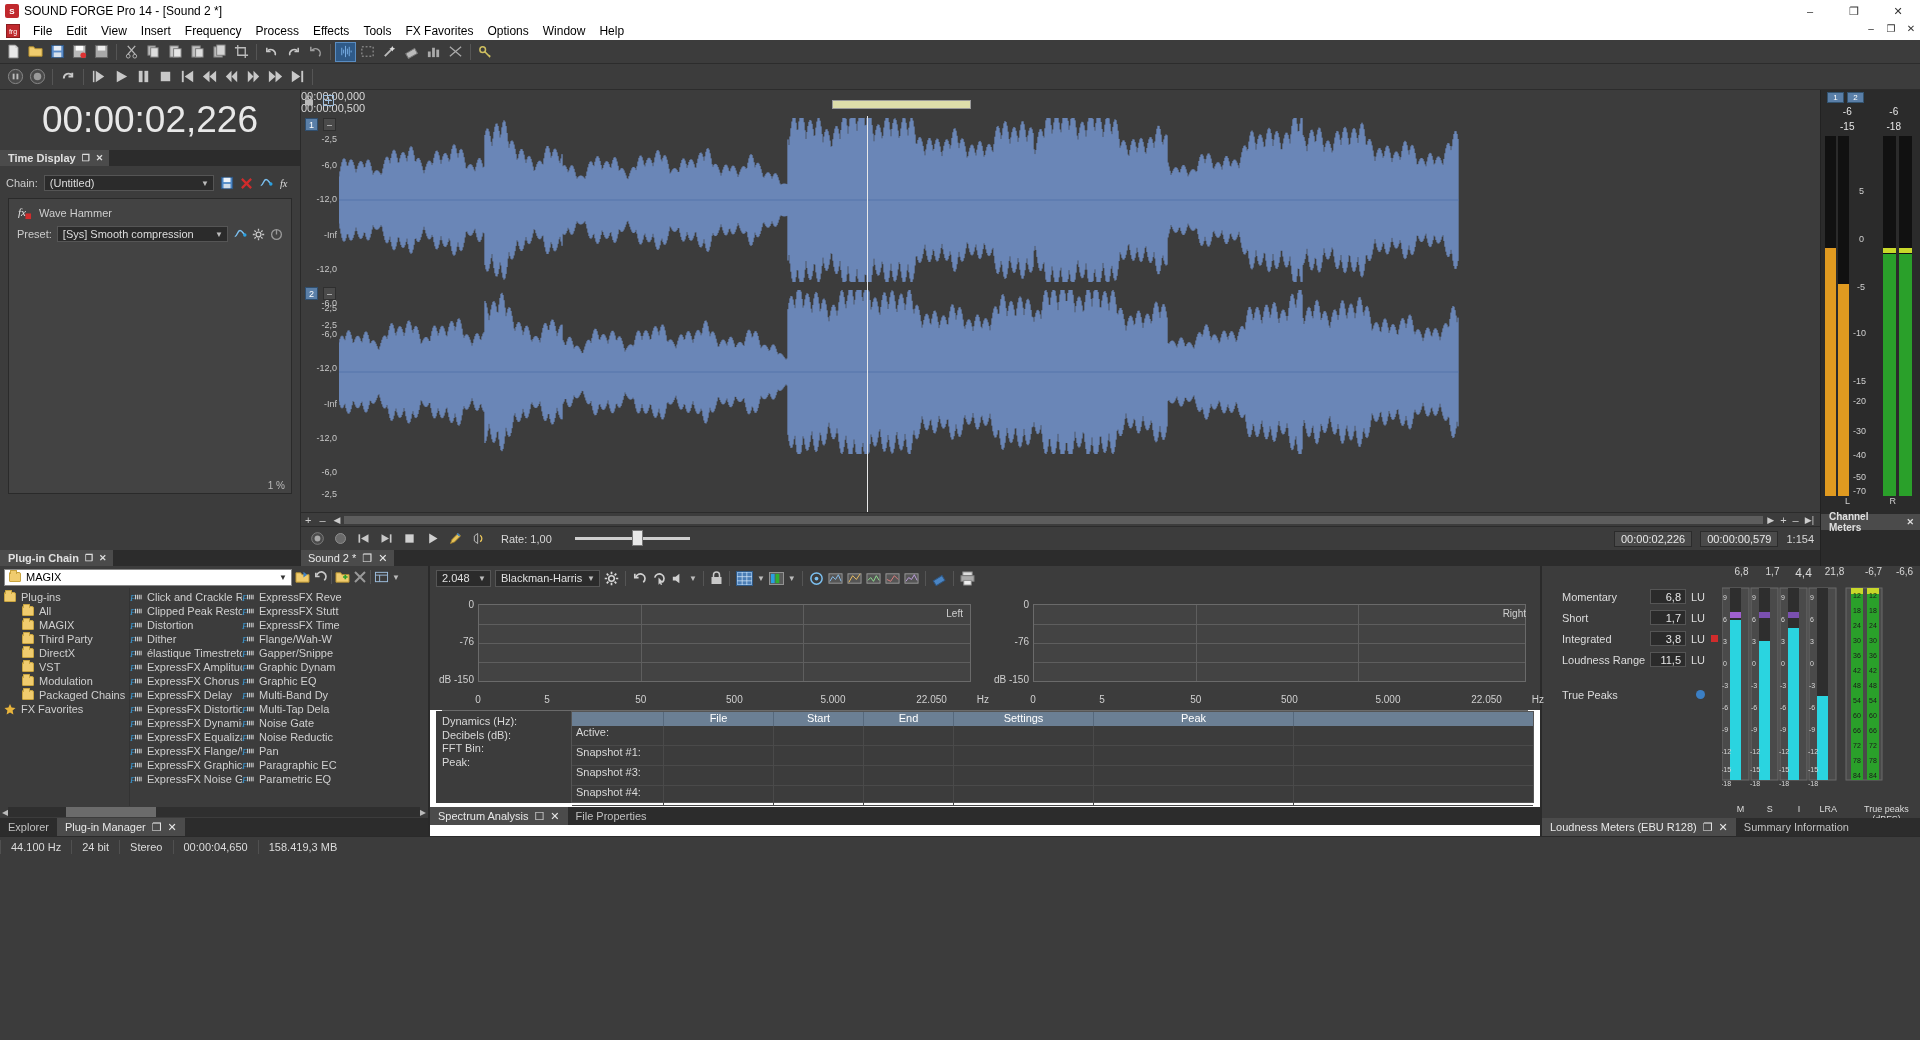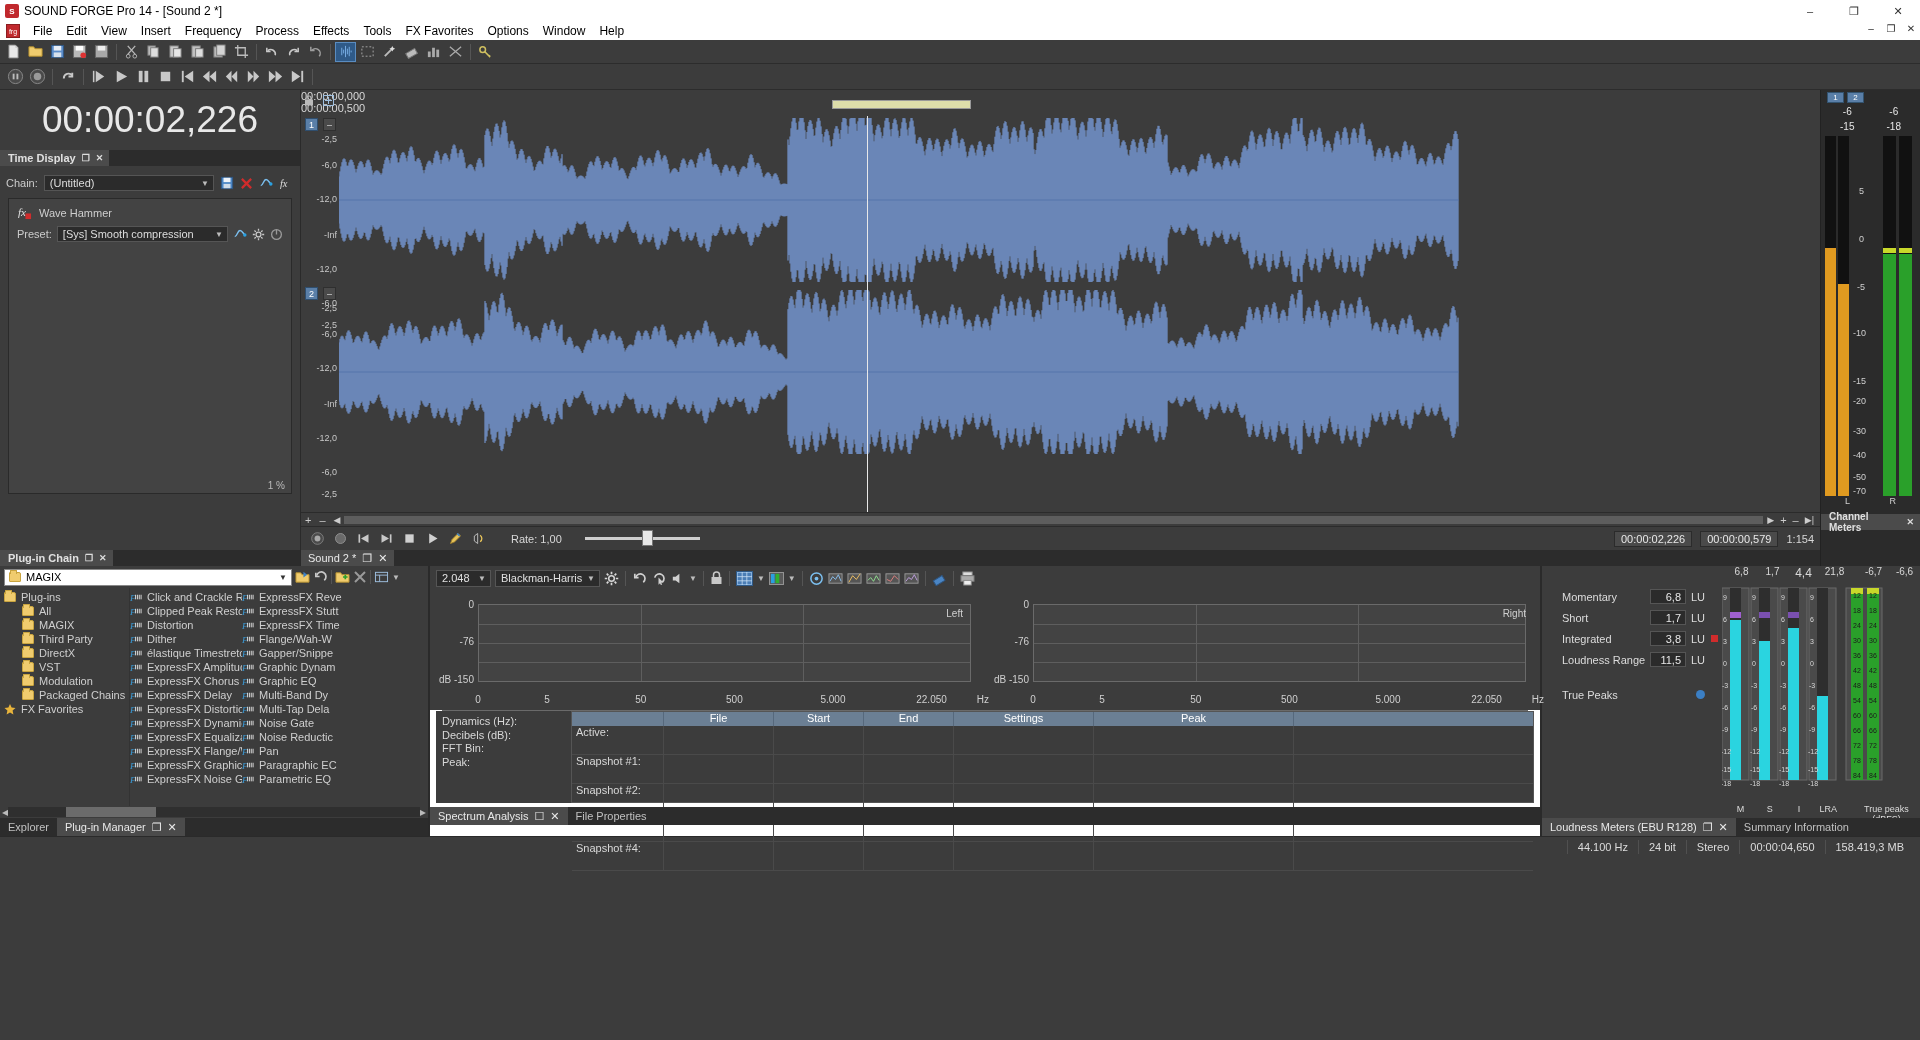--- a/index.html
+++ b/index.html
@@ -72,21 +72,21 @@
   .cursorline { position:absolute; top:0; bottom:0; width:1px; background:#e8e8e8;}
   .chnum { position:absolute; left:4px; width:13px; height:13px; background:#5a7fa8; color:#fff; font-size:9px;
            display:flex; align-items:center; justify-content:center; border:1px solid #2f4e6e;}
   .chmin { position:absolute; left:22px; width:13px; height:13px; background:#4a4a4a; color:#ddd; font-size:9px;
            display:flex; align-items:center; justify-content:center; border:1px solid #2f2f2f;}
 
   .wf-scroll { height:14px; background:#3c3c3c; display:flex; align-items:center; position:relative;
                border-top:1px solid #2b2b2b;}
   .wf-transport { height:24px; background:#3c3c3c; display:flex; align-items:center; gap:3px; padding-left:6px;
                   position:relative; border-top:1px solid #2b2b2b;}
-  .ratelbl { font-size:11px; color:#d8d8d8; margin-left:20px;text-align:center;}
+  .ratelbl { font-size:11px; color:#d8d8d8; margin-left:10px;text-align:center;}
   .slider { width:115px; height:3px; background:#cfcfcf; position:relative; margin-left:20px;}
   .slider .knob { position:absolute; width:11px; height:16px; background:#e8e8e8; border:1px solid #777; top:-7px; }
   .tcbox { background:#4a4a4a; border:1px solid #2b2b2b; font-size:11px; color:#e8e8e8; padding:1px 6px;}
   .tabstrip { height:16px; background:#2c2c2c; display:flex; align-items:center;}
   .tabstrip .tab { background:#4b4b4b; padding:1px 7px; height:16px; display:flex; align-items:center; gap:6px;
                    font-size:11px; color:#e8e8e8;}
 
   
   .cm-head { height:14px; display:flex; gap:3px; padding:2px 0 0 6px;}
   .cm-head div { width:17px; height:11px; background:#5a7fa8; color:#fff; font-size:8px; display:flex;
@@ -134,37 +134,37 @@
   .gl-h { position:absolute; left:0; right:0; height:1px; background:#5e5e5e;}
   .gl-v { position:absolute; top:0; bottom:0; width:1px; background:#5e5e5e;}
   .sp-ylbl { position:absolute; font-size:10px; color:#d0d0d0; text-align:right;}
   .sp-xlbl { position:absolute; font-size:10px; color:#d0d0d0; text-align:center; transform:translateX(-50%);}
   .sp-side { position:absolute; font-size:10px; color:#d0d0d0;}
   .sp-info { display:flex; gap:0px; padding:0 6px 4px 6px; height:96px;}
   .sp-readout { width:135px; background:#3c3c3c; padding:4px 4px 0 6px; font-size:11px; color:#d8d8d8; line-height:13.5px;}
   .sp-table { flex:1; background:#3c3c3c; border:1px solid #555;}
   .sp-thead { display:flex; background:#6b7f94; color:#fff; font-size:11px; height:14px;}
   .sp-thead div { text-align:center; border-right:1px solid #56687c;}
-  .sp-trow { display:flex; font-size:11px; color:#d8d8d8; height:29px; border-bottom:1px solid #4a4a4a;}
+  .sp-trow { display:flex; font-size:11px; color:#d8d8d8; height:20px; border-bottom:1px solid #4a4a4a;}
   .sp-trow div { border-right:1px solid #4a4a4a; padding-left:4px;}
 
   
   .ld-body { flex:1; display:flex; padding:6px 0 0 0;}
   .ld-left { width:180px; padding-left:20px;}
   .ldrow { display:flex; align-items:center; height:21px; font-size:11px; color:#dcdcdc;}
   .ldrow .lab { width:88px;}
   .ldrow .val { width:36px; height:15px; background:#2b2b2b; border:1px solid #555; font-size:11px;
                 color:#e8e8e8; text-align:right; padding-right:4px; display:flex; align-items:center; justify-content:flex-end;}
   .ldrow .unit { margin-left:5px; color:#dcdcdc;}
   .ld-meters { flex:1; display:flex; gap:2px; padding-right:6px;}
   .meterlbl { font-size:9px; color:#dcdcdc; text-align:center;}
 
   
   .statusbar { height:20px; background:#3c3c3c; border-top:1px solid #2a2a2a; display:flex; align-items:center;
-               justify-content:flex-end; font-size:11px; color:#dcdcdc; padding-right:6px; gap:0;}
+               font-size:11px; color:#dcdcdc; padding-right:6px; gap:0;}
   .statusbar .cell { padding:0 10px; border-left:1px solid #505050; height:14px; display:flex; align-items:center;}
 </style>
 </head>
 <body>
 
 <div class="app">
 
   <div class="titlebar">
     <div class="app-ico">S</div>
     <div class="ttl">SOUND FORGE Pro 14 - [Sound 2 *]</div>
@@ -1259,28 +1259,20 @@
               <div class="sp-trow">
                 <div style="width: 92px;">Active:</div>
                 <div style="width: 110px;"></div>
                 <div style="width: 90px;"></div>
                 <div style="width: 90px;"></div>
                 <div style="width: 140px;"></div>
                 <div style="width: 200px;"></div>
               </div>
               <div class="sp-trow">
                 <div style="width: 92px;">Snapshot #1:</div>
-                <div style="width: 110px;"></div>
-                <div style="width: 90px;"></div>
-                <div style="width: 90px;"></div>
-                <div style="width: 140px;"></div>
-                <div style="width: 200px;"></div>
-              </div>
-              <div class="sp-trow">
-                <div style="width: 92px;">Snapshot #2:</div>
                 <div style="width: 110px;"></div>
                 <div style="width: 90px;"></div>
                 <div style="width: 90px;"></div>
                 <div style="width: 140px;"></div>
                 <div style="width: 200px;"></div>
               </div>
               <div class="sp-trow">
                 <div style="width: 92px;">Snapshot #3:</div>
                 <div style="width: 110px;"></div>
                 <div style="width: 90px;"></div>

